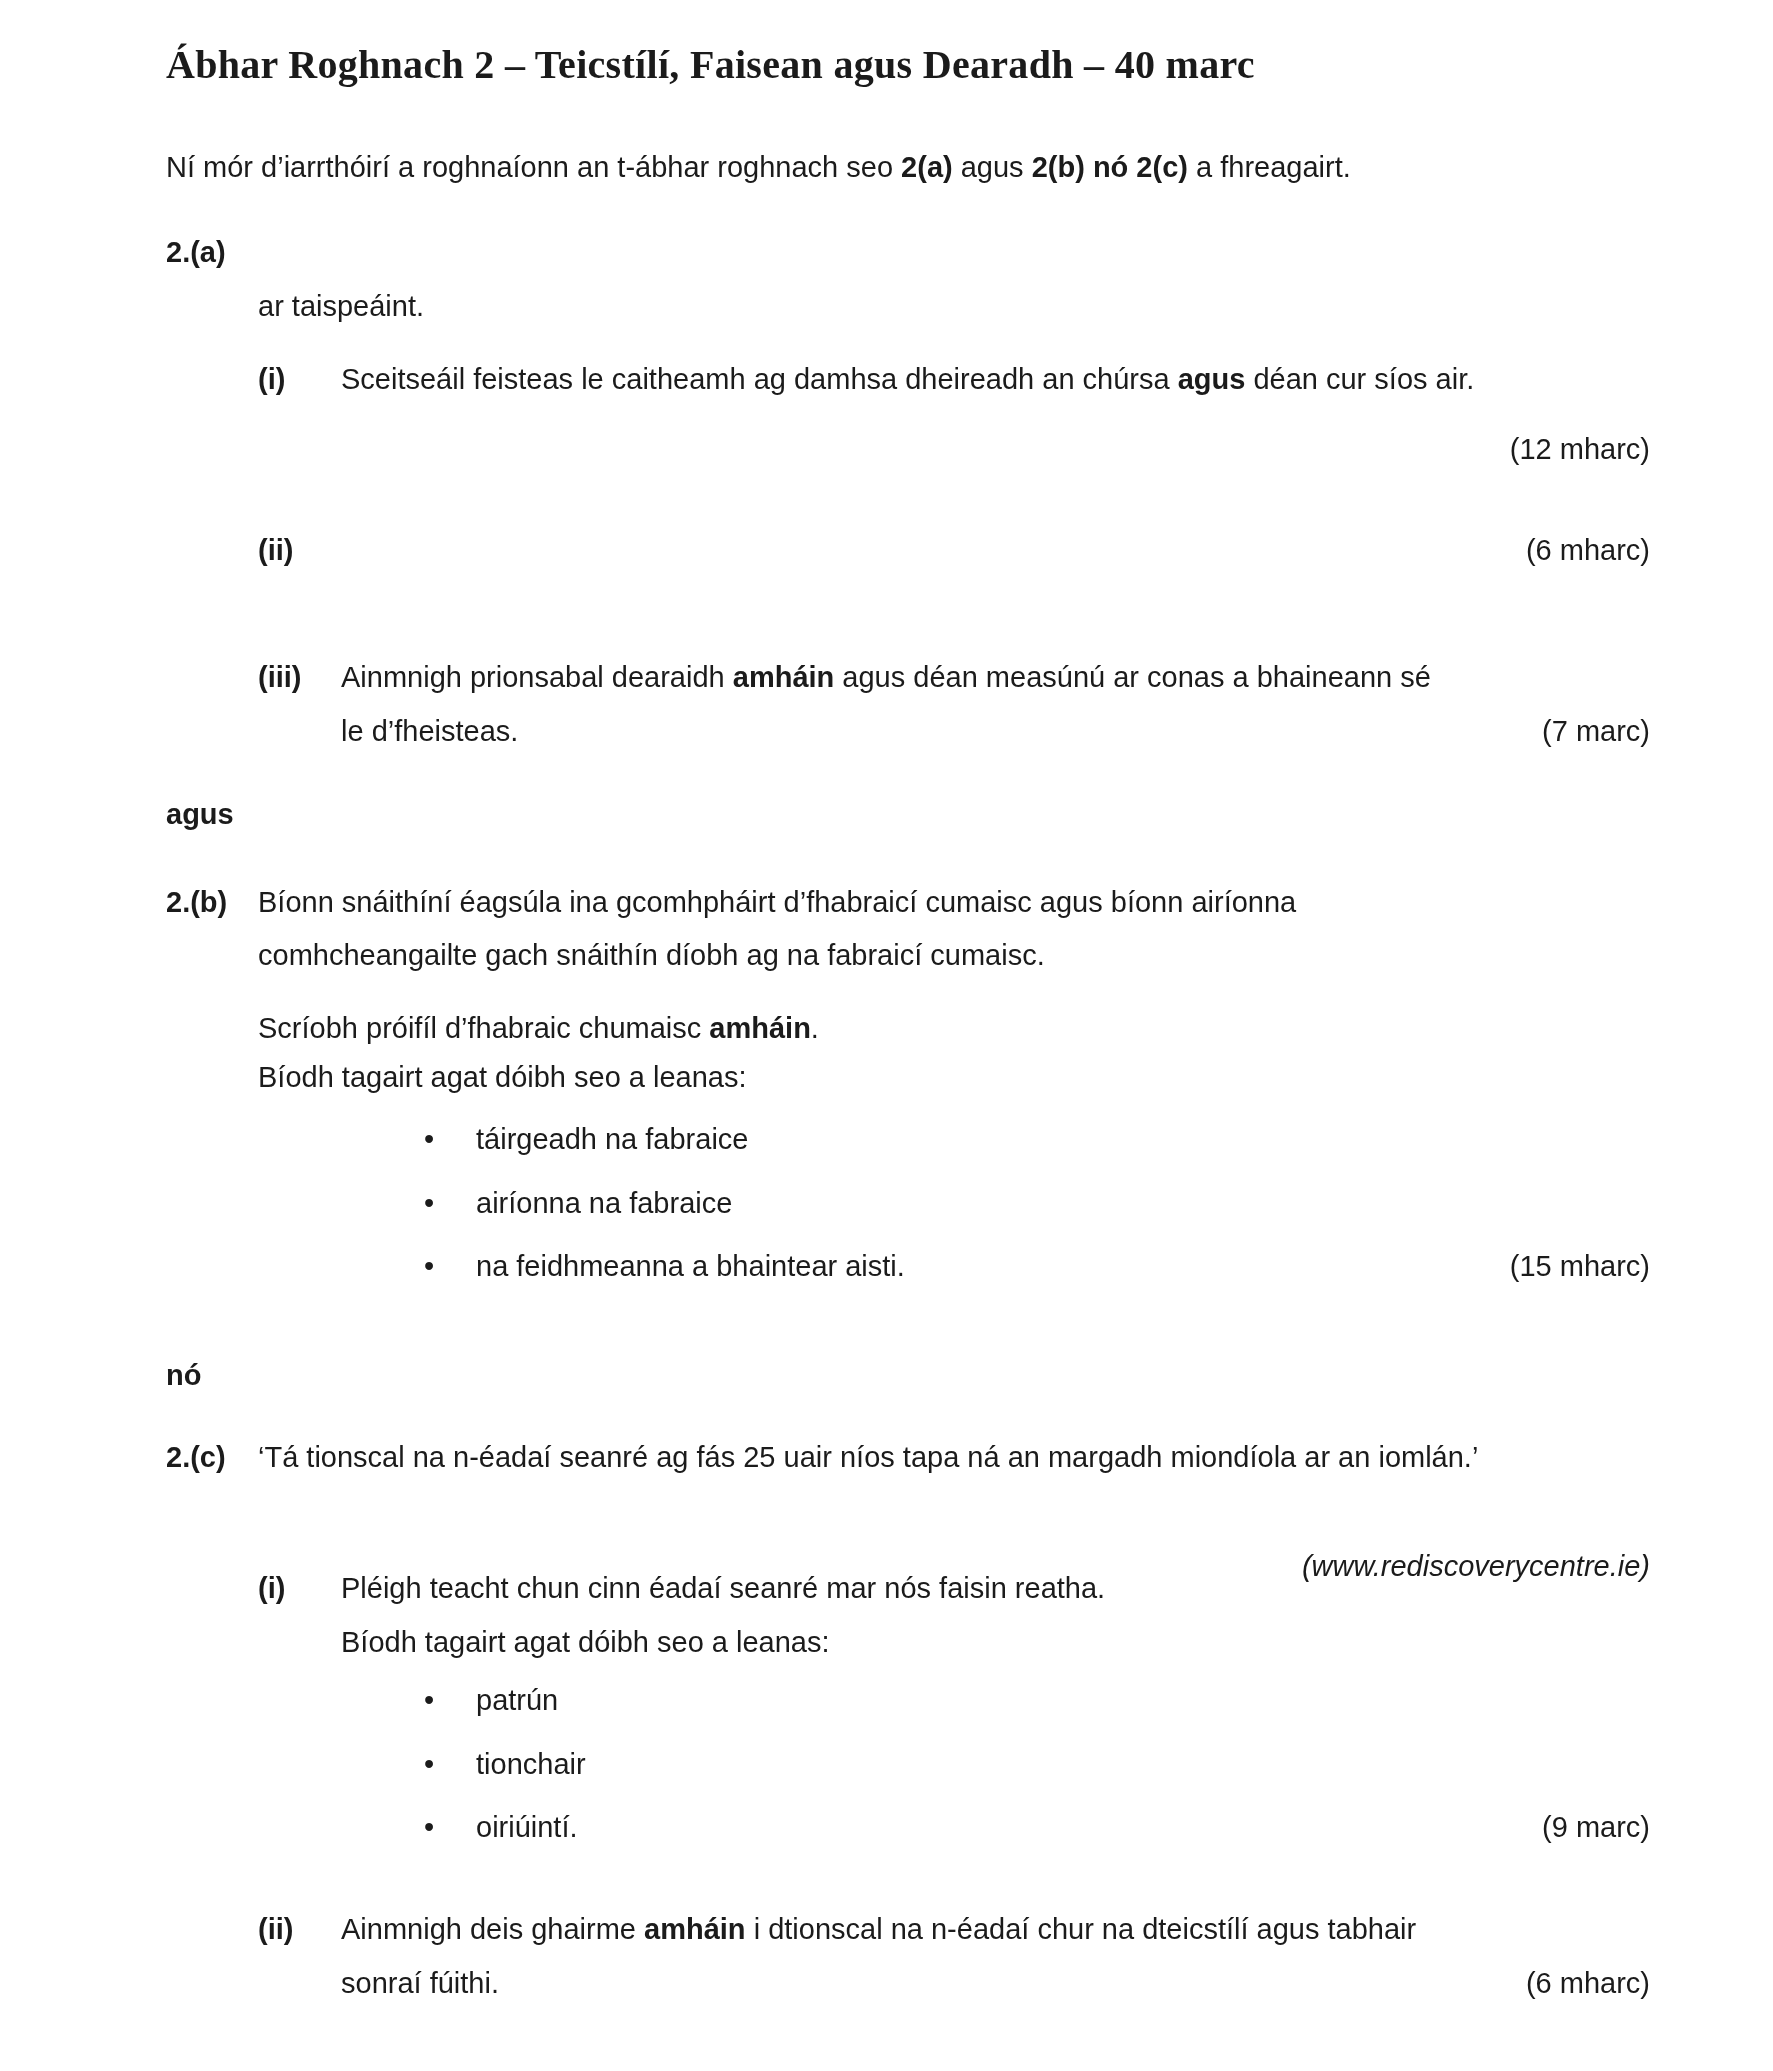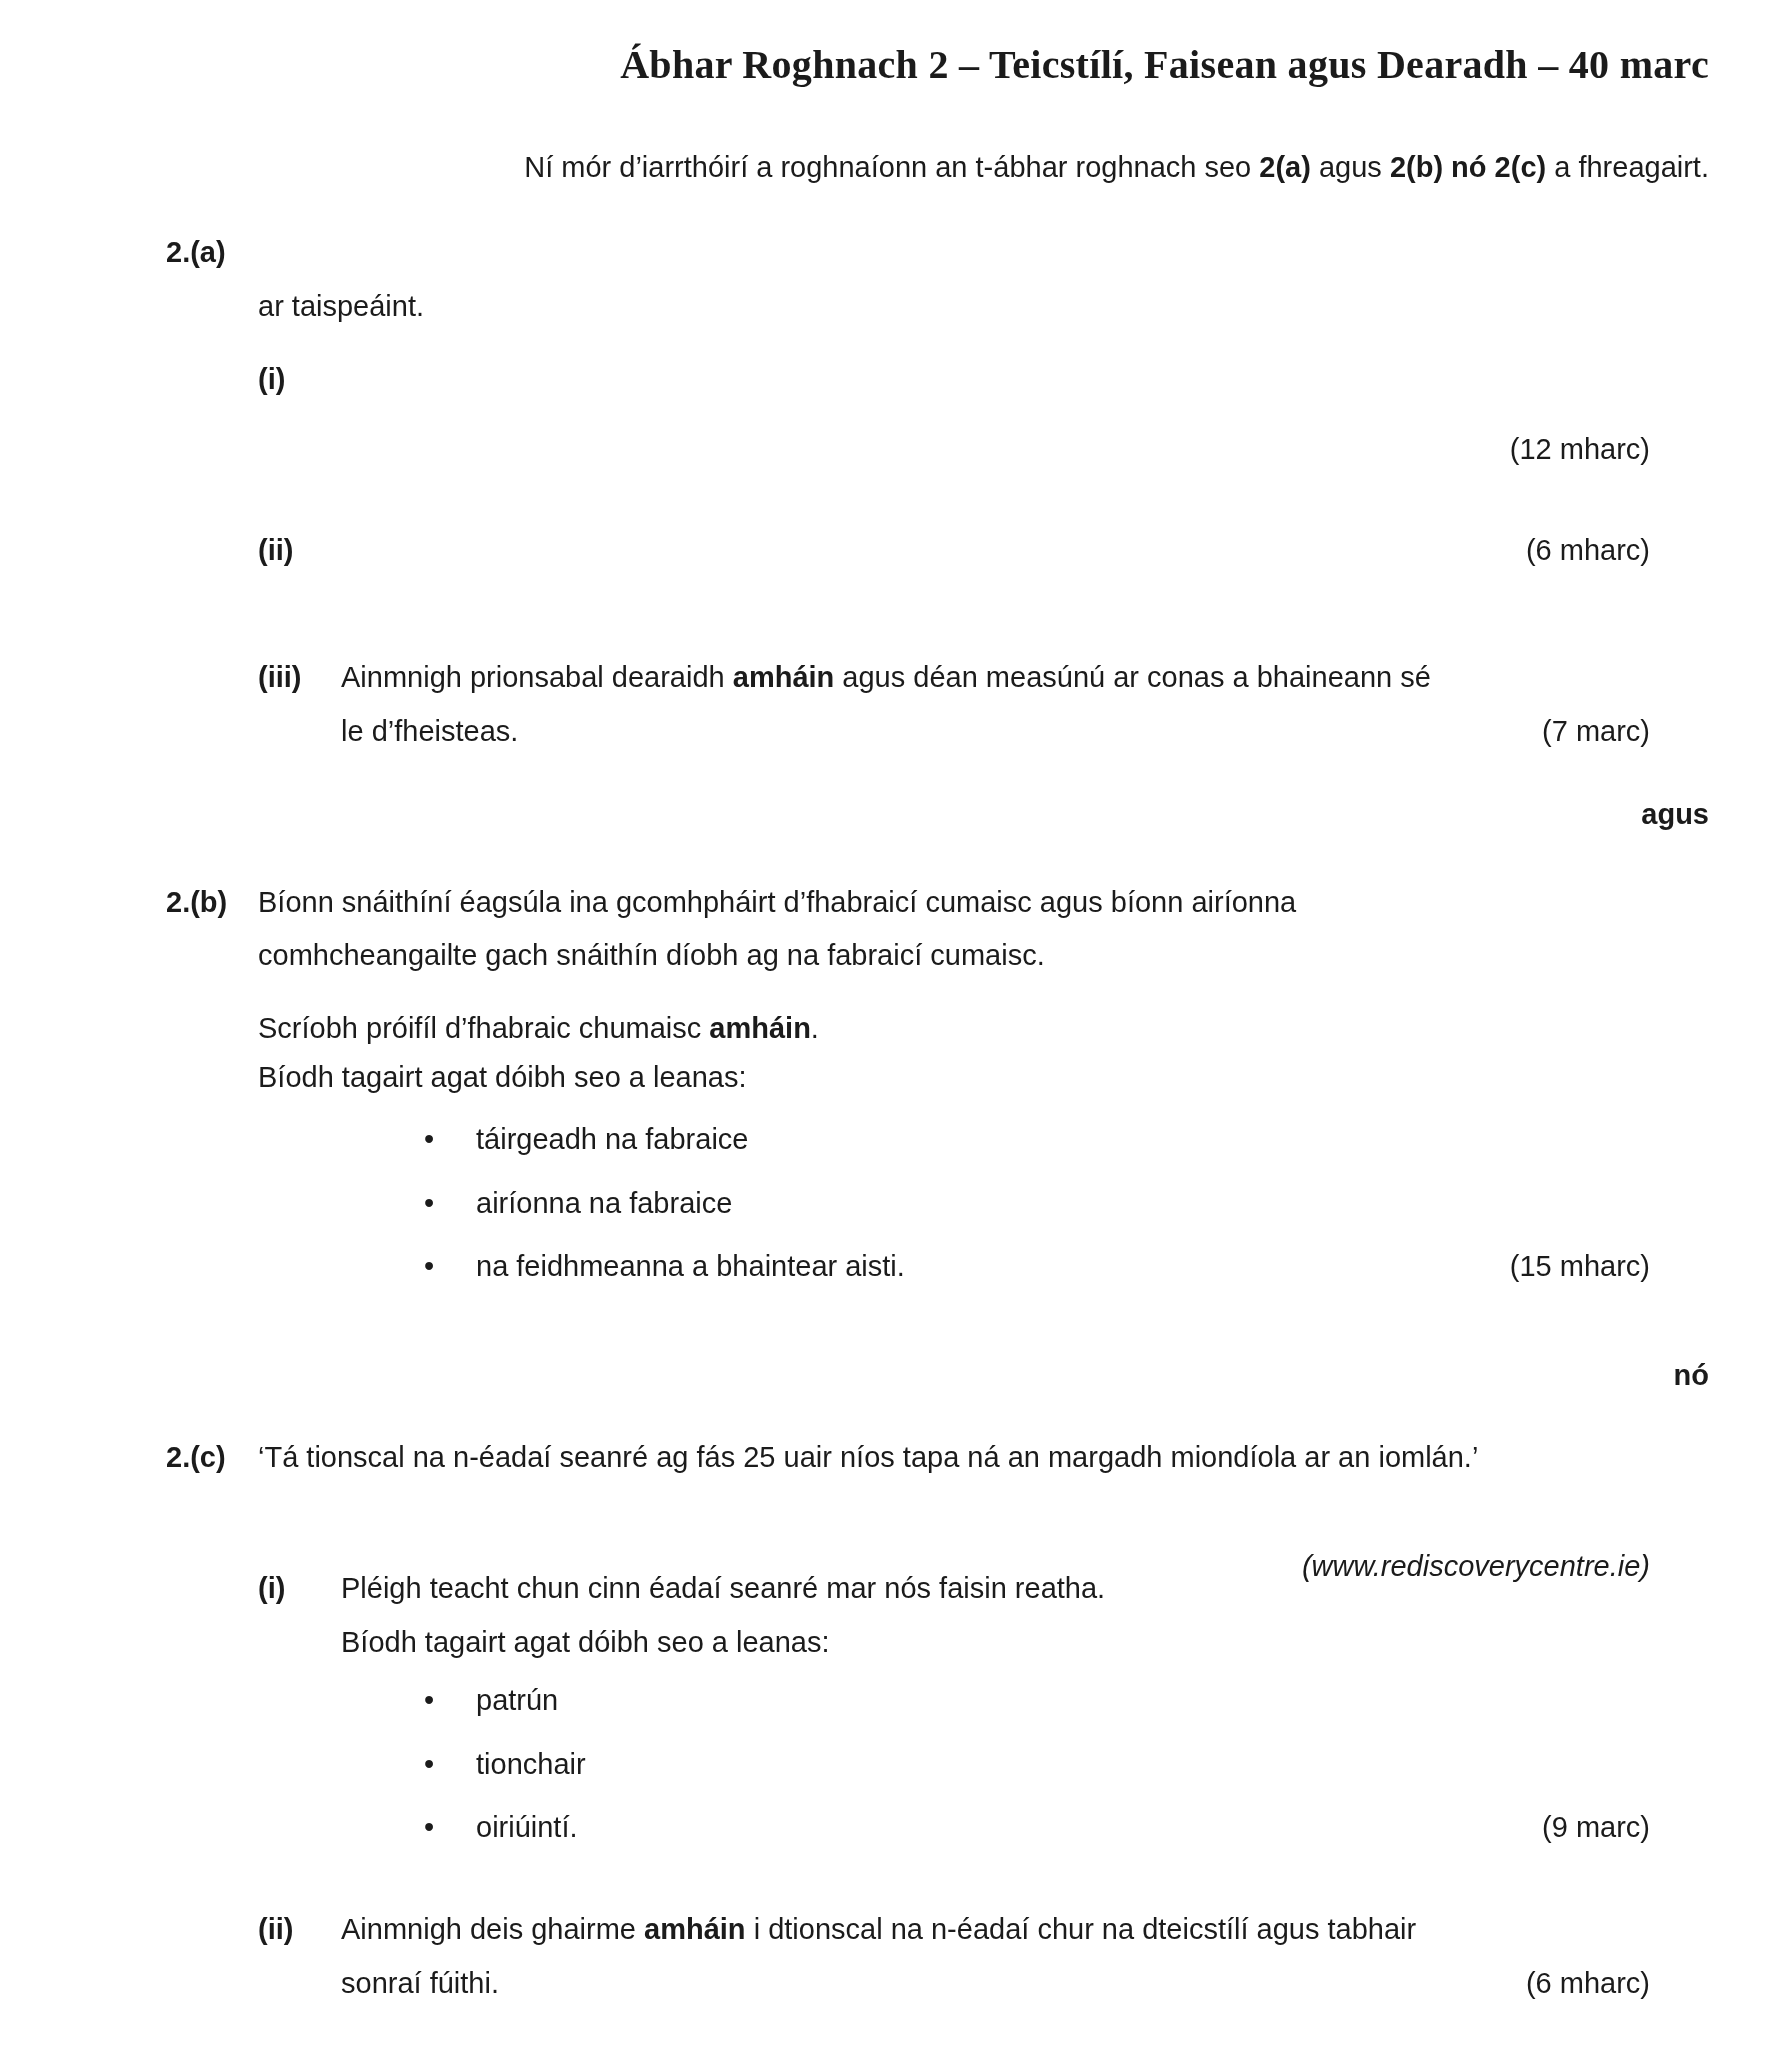--- a/index.html
+++ b/index.html
@@ -6,21 +6,21 @@
   body{
     width:1773px;height:2071px;position:relative;overflow:hidden;
     background:#ffffff;color:#1b1b1b;
     font-family:"Liberation Sans",sans-serif;font-size:29px;
   }
   .row{position:absolute;left:0;width:1773px;height:45px;white-space:nowrap;}
   .abs{position:absolute;top:0;text-align:center;}
   .x170{left:166px}.x265{left:258px}.x350{left:341px}.x435{left:424px}.x488{left:476px}
   .lbl{font-weight:bold;}
   .marks{position:absolute;top:0;right:123px;}
-  .center{text-align:right;padding-left:166px;padding-right:64px;box-sizing:border-box;}
+  .center{text-align:left;padding-left:166px;padding-right:64px;box-sizing:border-box;}
   .title{font-family:"Liberation Serif",serif;font-weight:bold;font-size:40px;letter-spacing:0.3px;}
   .conn{font-weight:bold;}
   .src{font-style:italic;}
   b{font-weight:bold;}
 </style>
 </head>
 <body>
 
 <div class="row center title" style="top:41px">Ábhar Roghnach 2 – Teicstílí, Faisean agus Dearadh – 40 marc</div>
 
@@ -28,20 +28,21 @@
 
 <div class="row" style="top:236px">
   <span class="abs x170 lbl">2.(a)</span>
 </div>
 <div class="row" style="top:290px">
   <span class="abs x265">ar taispeáint.</span>
 </div>
 
 <div class="row" style="top:363px">
   <span class="abs x265 lbl">(i)</span>
+  <span class="abs x350"><span>Sceitseáil feisteas le caitheamh ag damhsa dheireadh an chúrsa </span><b>agus</b><span> déan cur síos air.</span></span>
 </div>
 <div class="row" style="top:433px">
   <span class="marks">(12 mharc)</span>
 </div>
 
 <div class="row" style="top:534px">
   <span class="abs x265 lbl">(ii)</span>
   <span class="marks">(6 mharc)</span>
 </div>
 

